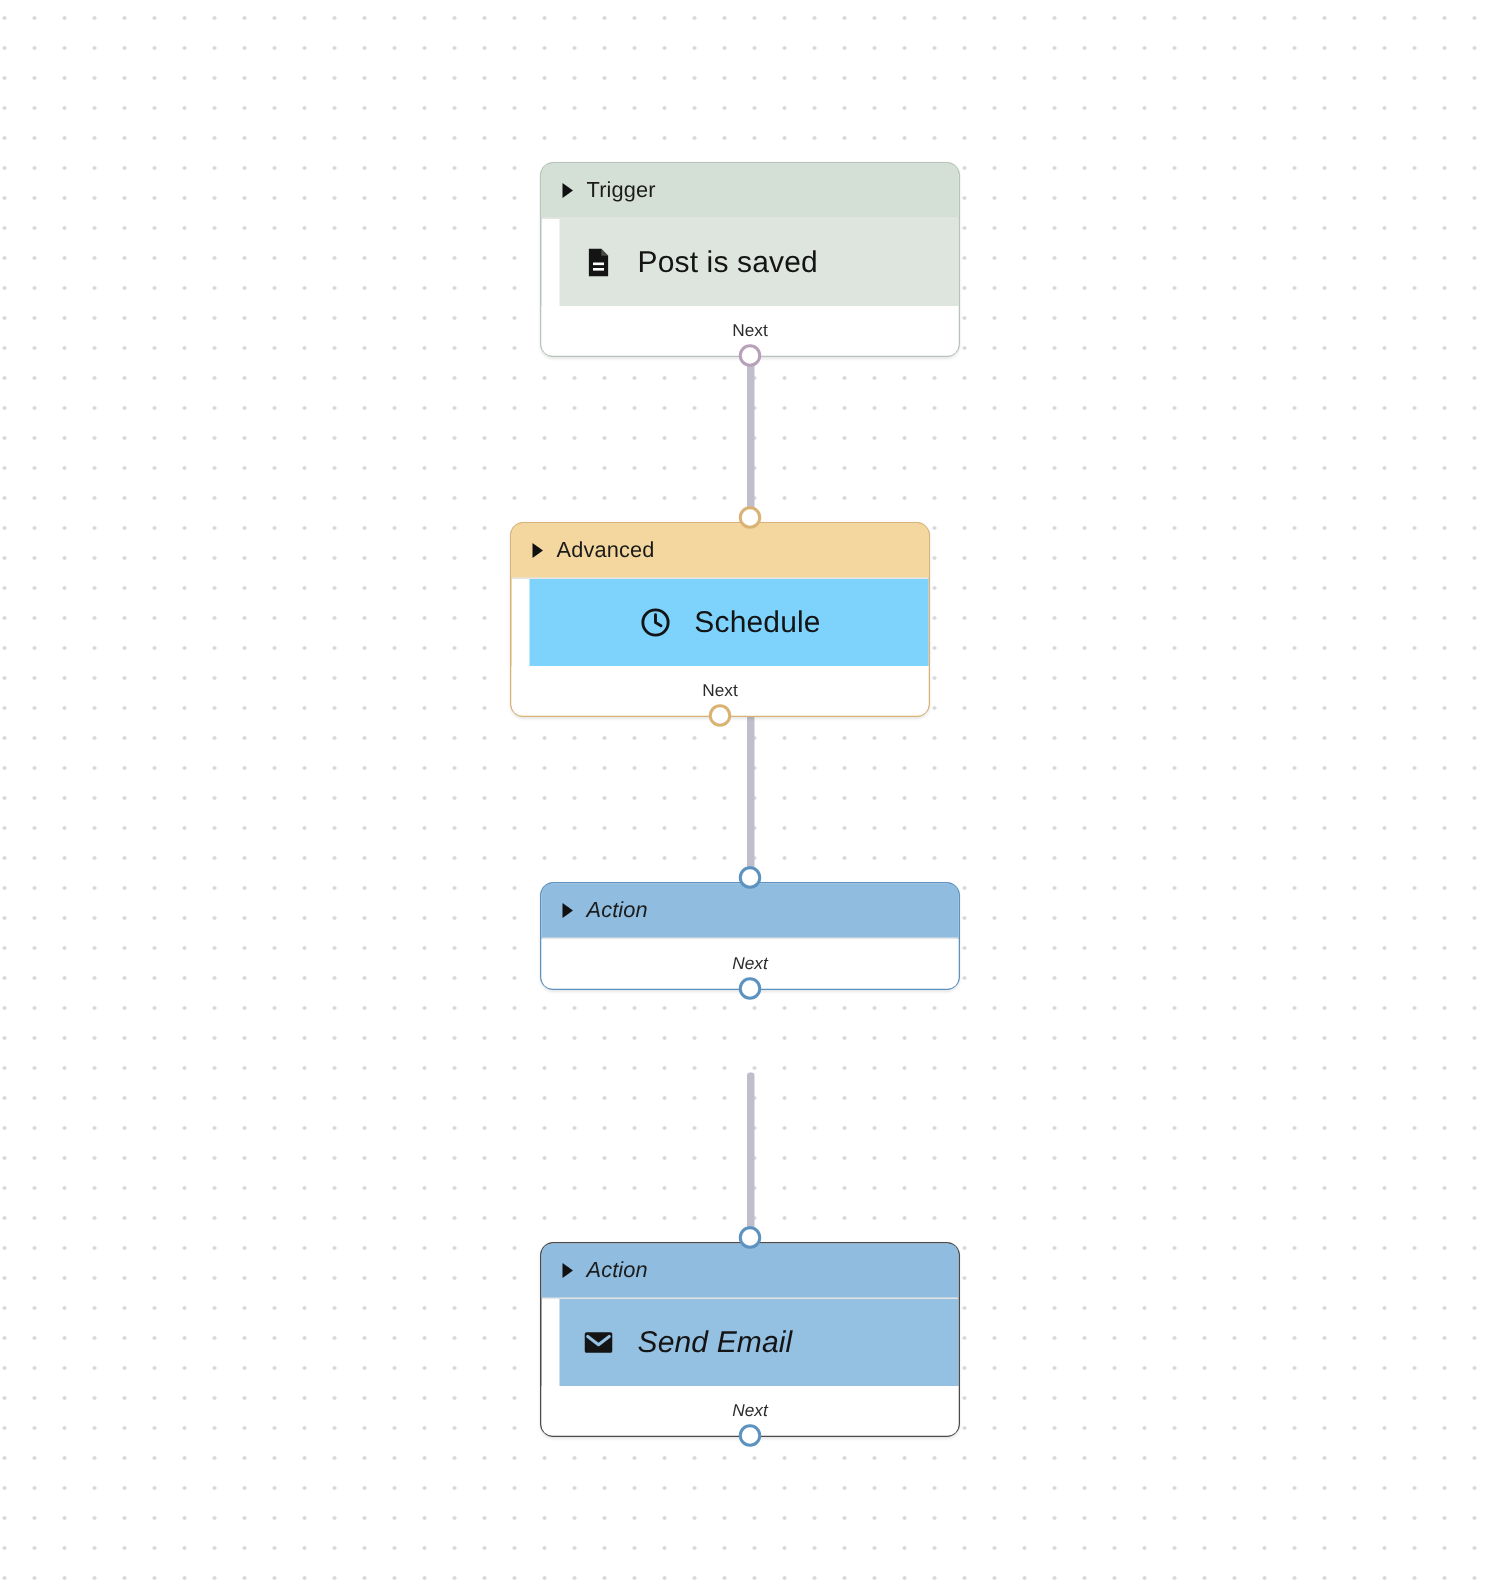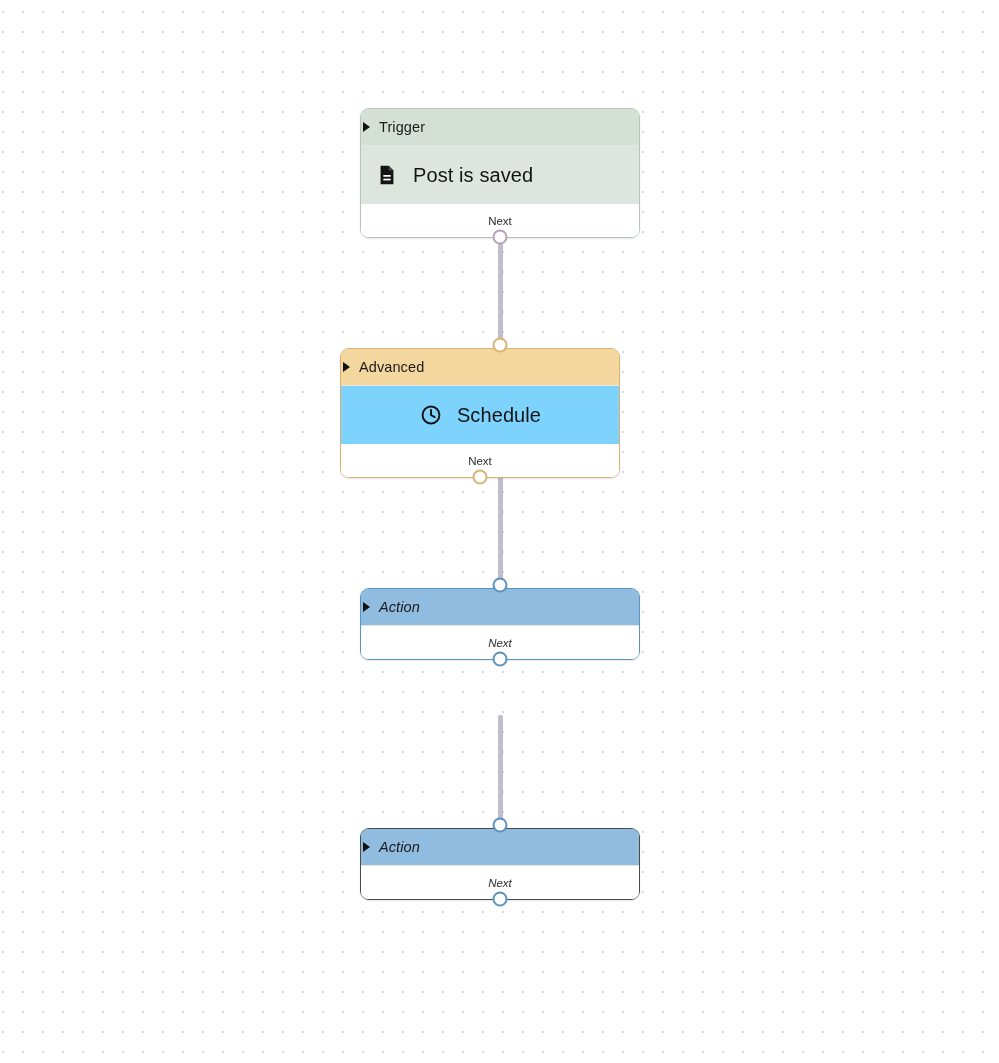--- a/index.html
+++ b/index.html
@@ -40,21 +40,21 @@
     background: #ffffff;
     z-index: 3;
     border: 1.6px solid #b8c4b9;
     box-shadow: 0 1px 2px rgba(0,0,0,0.10);
   }
 
   .node-header {
     height: 36px;
     display: flex;
     align-items: center;
-    padding: 0 2px;
+    padding: 0 14px;
     border-top-left-radius: 7px;
     border-top-right-radius: 7px;
     font-size: 14.5px;
     color: #1b1b1b;
     letter-spacing: 0.1px;
   }
 
   .caret {
     width: 0; height: 0;
     border-left: 7.5px solid #111111;
@@ -68,20 +68,21 @@
     height: 1.2px;
     background: rgba(0,0,0,0.10);
   }
 
   .node-body {
     height: 58px;
     display: flex;
     align-items: center;
     padding: 0 14px;
     gap: 14px;
+    margin-left: 12px;
   }
 
   .node-icon {
     width: 24px; height: 24px;
     flex: 0 0 auto;
     display: flex;
     align-items: center;
     justify-content: center;
   }
   .node-icon svg { display: block; }
@@ -202,20 +203,29 @@
         <span>Next</span>
       </div>
       <div class="handle bottom" style="border-color: rgb(91, 146, 191);"></div>
     </div>
     <div class="node action selected" style="left: 360px; top: 828px; border-color: rgb(74, 74, 74);">
       <div class="node-header" style="background: rgb(143, 188, 223);">
         <span class="caret"></span>
         <span>Action</span>
       </div>
       <div class="node-divider"></div>
+      <div class="node-body" style="background: rgb(148, 192, 226);">
+        <span class="node-icon">
+          <svg width="22" height="22" viewBox="0 0 24 24" aria-hidden="true">
+            <rect x="2" y="4.5" width="20" height="15" rx="1.4" fill="#141414"></rect>
+            <path d="M4.2 7.6 12 13.6l7.8-6" fill="none" stroke="#94c0e2" stroke-width="2.3" stroke-linecap="round" stroke-linejoin="round"></path>
+          </svg>
+        </span>
+        <span class="node-title">Send Email</span>
+      </div>
       <div class="node-footer">
         <span>Next</span>
       </div>
       <div class="handle bottom" style="border-color: rgb(91, 146, 191);"></div>
     </div>
     <div class="handle-float" style="left: 500px; top: 345px; border: 2px solid rgb(217, 178, 116);"></div>
     <div class="handle-float" style="left: 500px; top: 585px; border: 2px solid rgb(91, 146, 191);"></div>
     <div class="handle-float" style="left: 500px; top: 825px; border: 2px solid rgb(91, 146, 191);"></div>
   </div>
 

